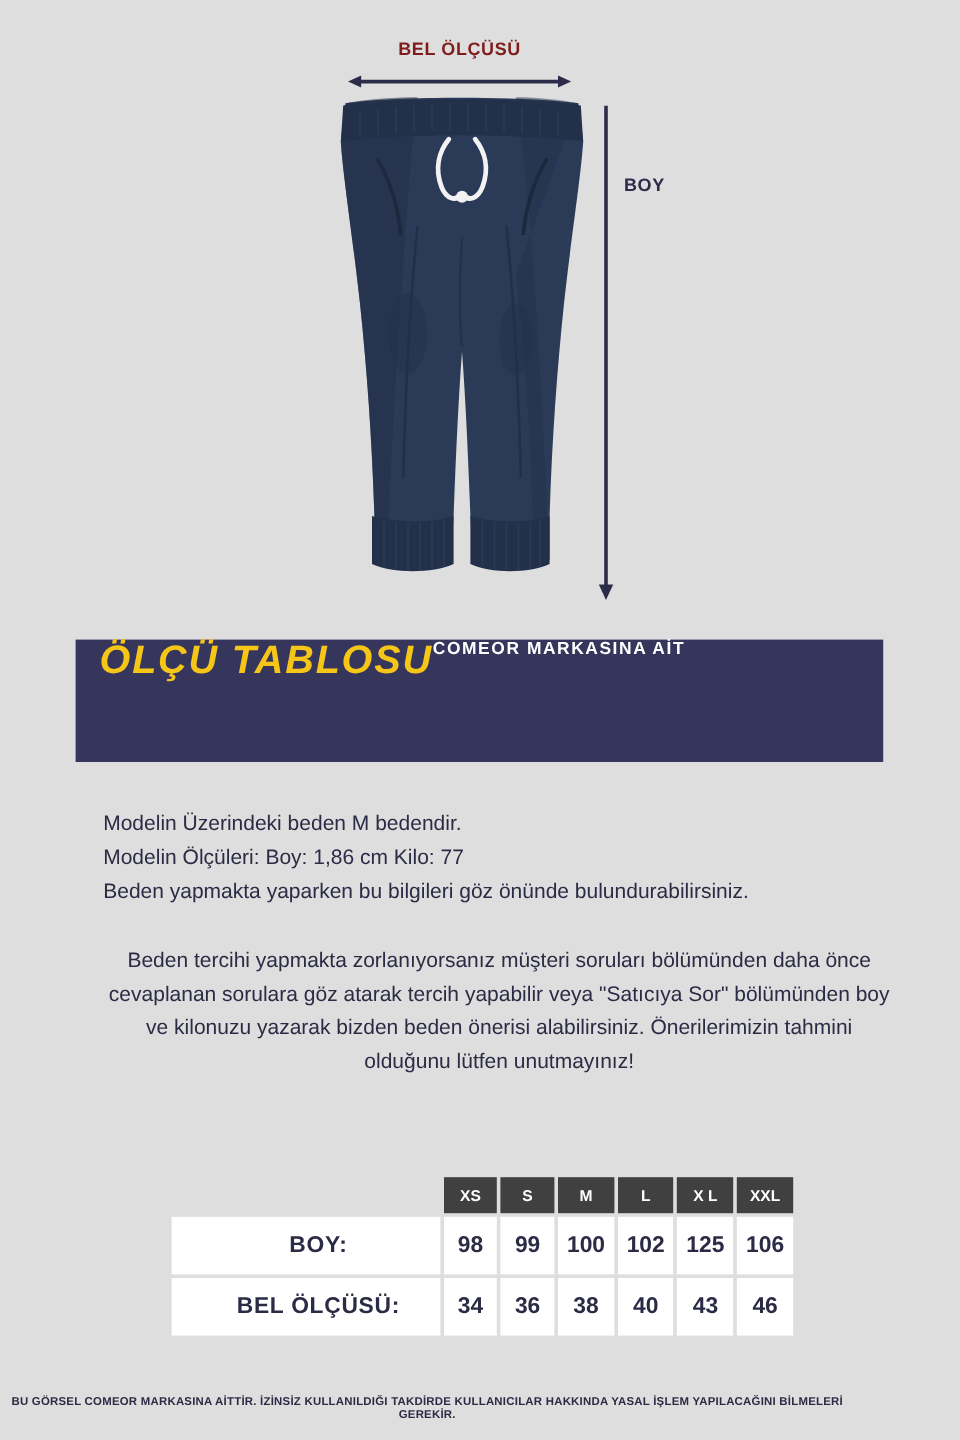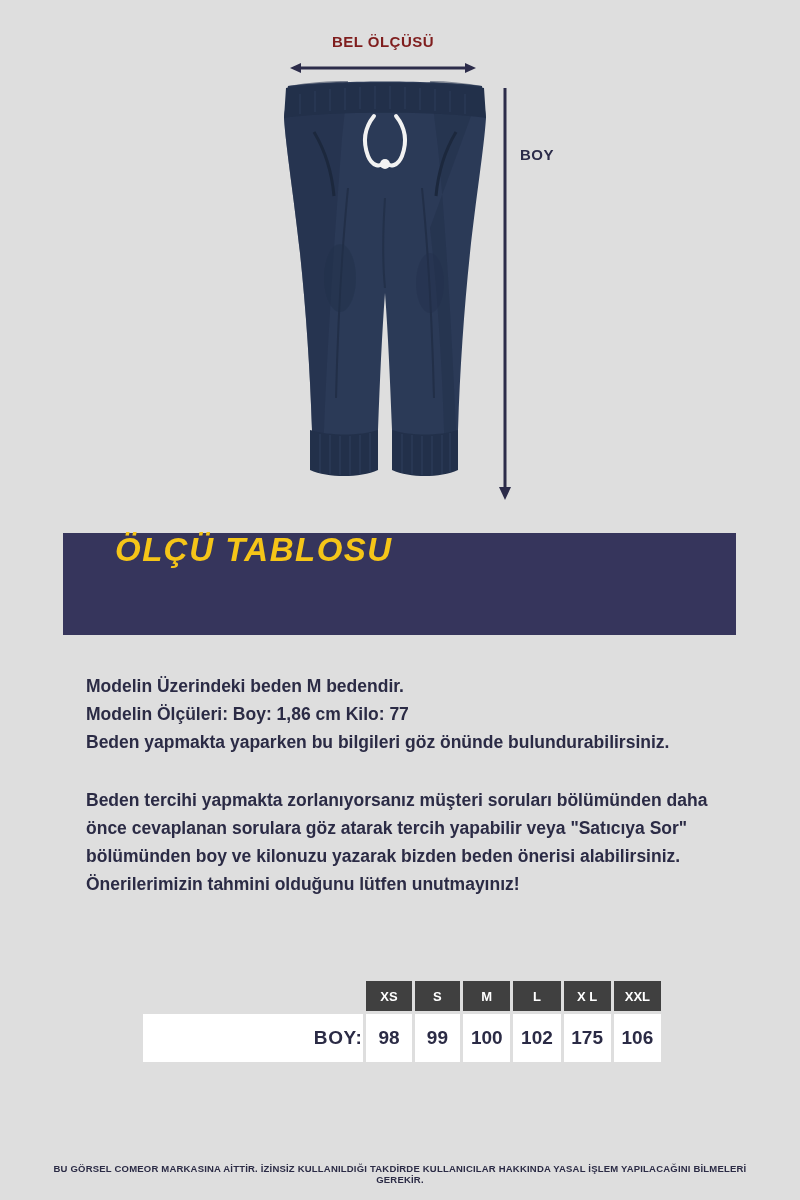--- a/index.html
+++ b/index.html
@@ -66,21 +66,21 @@
   
   .banner {
     position: absolute;
     left: 63px;
     top: 533px;
     width: 673px;
     height: 102px;
     background: #36355c;
     display: flex;
     justify-content: flex-start;
-    padding-left: 52px;
+    padding-left: 20px;
     box-sizing: border-box;
   }
   .banner-title {
     font-size: 33px;
     font-weight: bold;
     font-style: italic;
     color: #f5c518;
     letter-spacing: 1.5px;
     line-height: 1.05;
     margin-bottom: 4px;
@@ -95,26 +95,27 @@
   
   .copy {
     position: absolute;
     left: 86px;
     top: 672px;
     width: 660px;
   }
   .copy p {
     margin: 0;
     font-size: 17.5px;
-    font-weight: bold;
+    font-weight: normal;
     line-height: 28px;
     color: #2b2b45;
   }
   .copy .para2 {
     margin-top: 30px;
+    text-align: center;
   }
 
   
   .size-table {
     position: absolute;
     left: 140px;
     top: 978px;
     width: 524px;
   }
   .size-table table {
@@ -126,21 +127,21 @@
     background: #ffffff;
     text-align: center;
     font-size: 19px;
     font-weight: bold;
     color: #2b2b45;
     height: 46px;
     width: 48px;
   }
   .size-table td.rowhead {
     background: #ffffff;
-    text-align: right;
+    text-align: center;
     padding-left: 22px;
     width: 228px;
     font-size: 19px;
     letter-spacing: 0.6px;
   }
   .size-table th {
     background: #404040;
     color: #ffffff;
     font-size: 13px;
     font-weight: bold;
@@ -156,21 +157,20 @@
   .footer {
     position: absolute;
     left: 0;
     top: 1163px;
     width: 712px;
     text-align: center;
     font-size: 9.5px;
     font-weight: bold;
     color: #2b2b45;
     letter-spacing: 0.2px;
-    margin-left: 44px;
   }
 </style>
 </head>
 <body>
 
 <div class="illustration">
 
   <div class="waist-label">BEL ÖLÇÜSÜ</div>
 
   <svg class="waist-arrow" viewBox="0 0 186 12">
@@ -248,20 +248,21 @@
       <line x1="152" y1="358" x2="152" y2="397"></line>
       <line x1="162" y1="358" x2="162" y2="397"></line>
       <line x1="172" y1="357" x2="172" y2="396"></line>
       <line x1="180" y1="355" x2="180" y2="394"></line>
     </g>
   </svg>
 </div>
 
 <div class="banner">
   <div class="banner-title">ÖLÇÜ TABLOSU</div>
+  <div class="banner-sub">COMEOR MARKASINA AİT</div>
 </div>
 
 <div class="copy">
   <p>Modelin Üzerindeki beden M bedendir.</p>
   <p>Modelin Ölçüleri: Boy: 1,86 cm Kilo: 77</p>
   <p>Beden yapmakta yaparken bu bilgileri göz önünde bulundurabilirsiniz.</p>
   <p class="para2">Beden tercihi yapmakta zorlanıyorsanız müşteri soruları bölümünden daha önce cevaplanan sorulara göz atarak tercih yapabilir veya "Satıcıya Sor" bölümünden boy ve kilonuzu yazarak bizden beden önerisi alabilirsiniz. Önerilerimizin tahmini olduğunu lütfen unutmayınız!</p>
 </div>
 
 <div class="size-table">
@@ -277,20 +278,29 @@
         <th>XXL</th>
       </tr>
     </thead>
     <tbody>
       <tr>
         <td class="rowhead">BOY:</td>
         <td>98</td>
         <td>99</td>
         <td>100</td>
         <td>102</td>
-        <td>175</td>
+        <td>125</td>
         <td>106</td>
+      </tr>
+      <tr>
+        <td class="rowhead">BEL ÖLÇÜSÜ:</td>
+        <td>34</td>
+        <td>36</td>
+        <td>38</td>
+        <td>40</td>
+        <td>43</td>
+        <td>46</td>
       </tr>
     </tbody>
   </table>
 </div>
 
 <div class="footer">BU GÖRSEL COMEOR MARKASINA AİTTİR. İZİNSİZ KULLANILDIĞI TAKDİRDE KULLANICILAR HAKKINDA YASAL İŞLEM YAPILACAĞINI BİLMELERİ GEREKİR.</div>
 
 </body></html>

